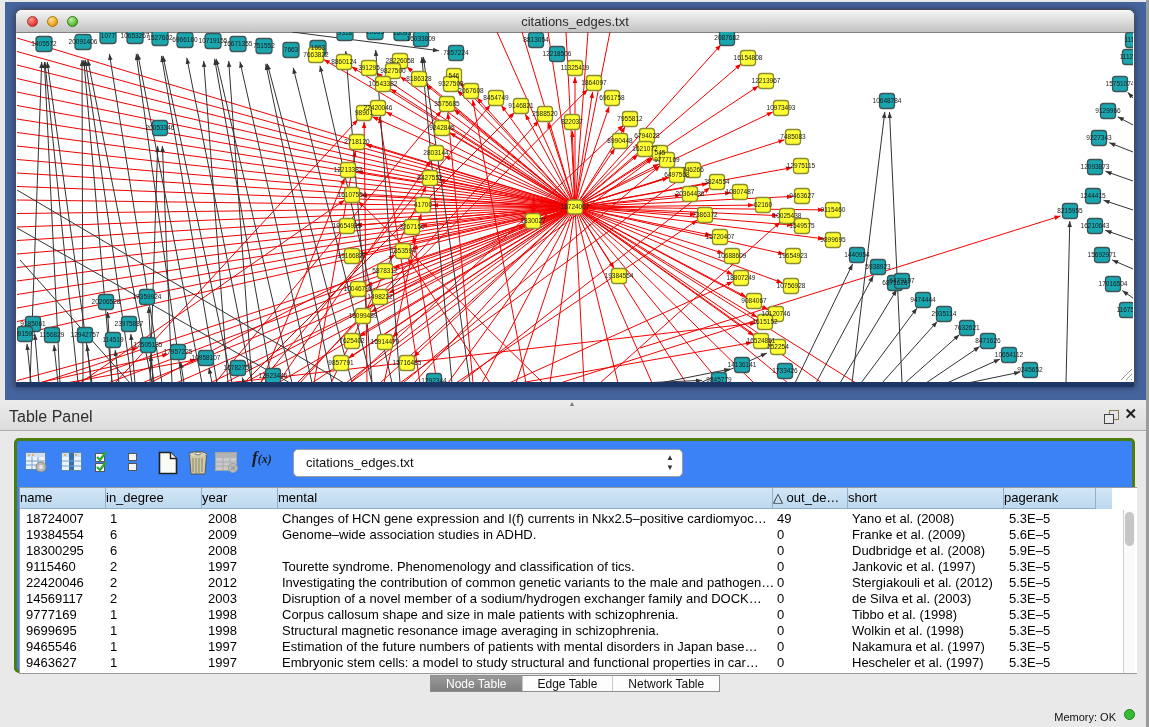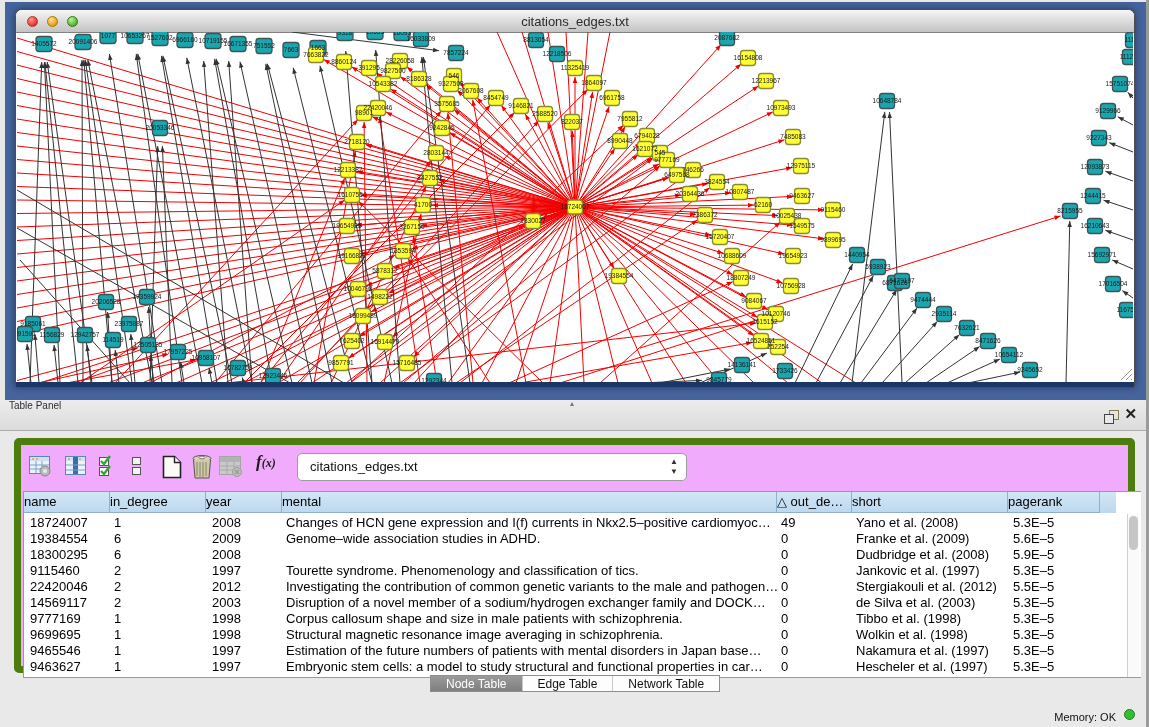--- a/index.html
+++ b/index.html
@@ -5,22 +5,22 @@
 svg text{font-family:"Liberation Sans",sans-serif}
 #mdi{position:absolute;left:5px;top:2px;width:1141px;height:398px;background:#45639c}
 #win{position:absolute;left:15px;top:9px;width:1120px;height:378px;border-radius:7px 7px 0 0;box-shadow:0 0 6px rgba(0,0,0,.45);border:1px solid #4e4e4e;background:#fff}
 #tbar{position:absolute;left:0;top:0;width:100%;height:23px;border-radius:6px 6px 0 0;background:linear-gradient(#f7f7f7,#d9d9d9 55%,#c3c3c3);border-bottom:1px solid #828282}
 #title{position:absolute;left:0;top:4px;width:100%;text-align:center;font-size:13px;color:#2b2b2b}
 .tl{position:absolute;top:6px;width:11px;height:11px;border-radius:50%}
 #winbot{position:absolute;left:16px;top:382px;width:1118px;height:5px;background:#1c3766}
 #grip{position:absolute;left:1120px;top:367px;width:14px;height:14px}
 #panel{position:absolute;left:0;top:400px;width:1149px;height:327px;background:#e9e9e9}
 #phead{position:absolute;left:0;top:0;width:100%;height:31px;background:linear-gradient(#ececec,#dcdcdc);border-bottom:1px solid #aaa}
-#phead span{position:absolute;left:9px;top:0;font-size:10px;color:#2e2e2e}
-#pbox{position:absolute;left:14px;top:38px;width:1121px;height:235px;background:#f0abfc;border:7px solid #4d7c0f;border-radius:5px}
+#phead span{position:absolute;left:9px;top:8px;font-size:16px;color:#2e2e2e}
+#pbox{position:absolute;left:14px;top:38px;width:1121px;height:235px;background:#3b82f6;border:3px solid #4d7c0f;border-radius:5px}
 .ticon{position:absolute;top:9px}
 #combo{position:absolute;left:276px;top:8px;width:390px;height:28px;background:#fff;border:1px solid #9c9c9c;border-radius:5px;font-size:13px;color:#111;line-height:26px;padding-left:12px}
 #combo .arr{position:absolute;right:8px;top:3px;font-size:8px;color:#333;line-height:10px;text-align:center}
 #table{position:absolute;left:2px;top:46px;width:1118px;height:187px;background:#fff;border:1px solid #9a9a9a;border-right:none;overflow:hidden}
 #thead{position:absolute;left:0;top:0;height:21px;width:1092px;background:linear-gradient(#d2e6f6,#bcd8ee);display:flex;font-size:13px;color:#000}
 #thead .h{border-right:1px solid #8fb0cc;border-bottom:1px solid #8fb0cc;line-height:20px;height:21px}
 #tbody{position:absolute;left:0;top:23px;width:1092px;font-size:13px;color:#000}
 .tr{height:16px;line-height:16px;white-space:nowrap;position:relative}
 .c{position:absolute;top:0;overflow:hidden}
 .c0{left:6px;width:80px}.c1{left:90px;width:90px}.c2{left:188px;width:80px}

